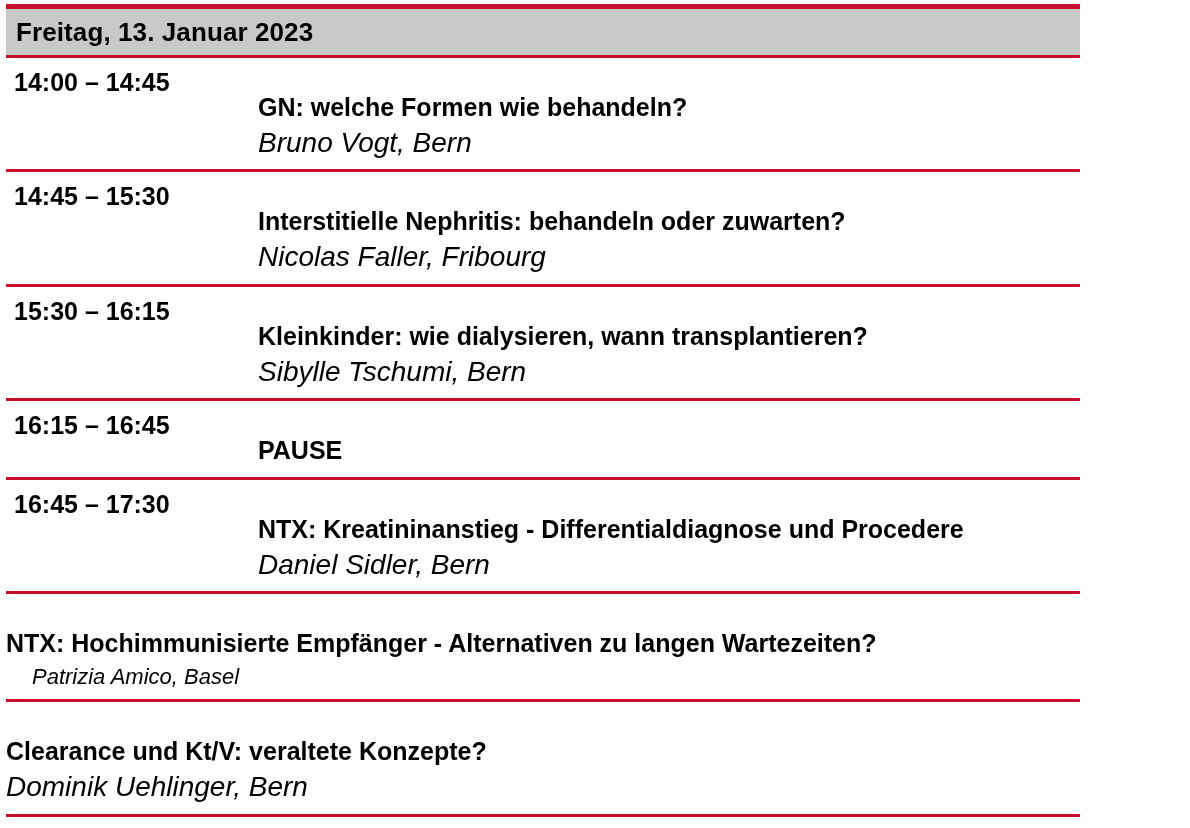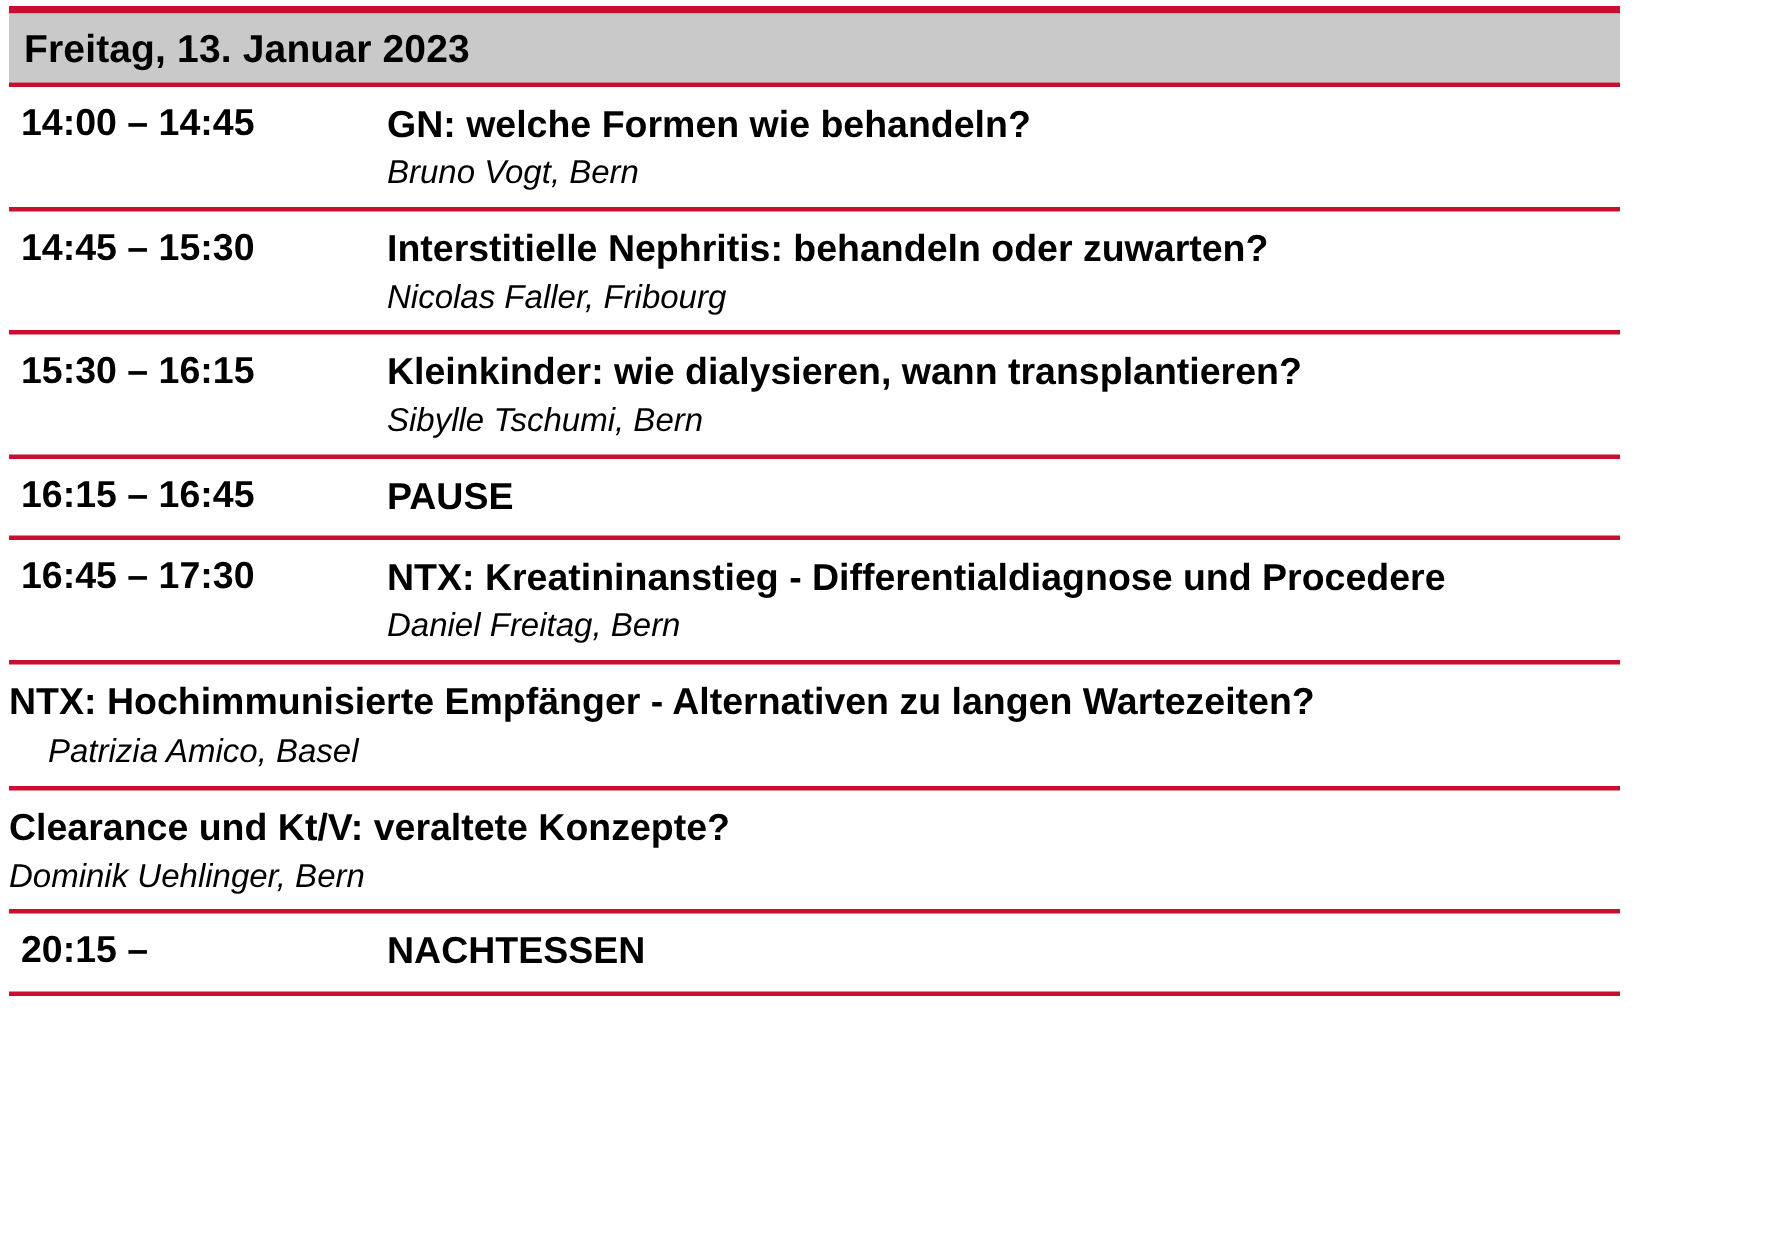--- a/index.html
+++ b/index.html
@@ -54,28 +54,29 @@
     font-size: 25px;
     font-weight: bold;
     padding-left: 8px;
     box-sizing: border-box;
     line-height: 1.25;
     white-space: nowrap;
   }
   .details {
     flex: 1 1 auto;
     padding-right: 8px;
+    margin-top: 24px;
   }
   .title {
     font-size: 25px;
     font-weight: bold;
     line-height: 1.28;
   }
   .speaker {
-    font-size: 22px;
+    font-size: 28px;
     font-style: italic;
     line-height: 1.3;
     margin-top: 2px;
   }
   .inline-speaker {
     font-size: 22px;
     font-style: italic;
     font-weight: normal;
     padding-left: 26px;
     white-space: nowrap;
@@ -136,21 +137,21 @@
       <div class="title">PAUSE</div>
     </div>
   </div>
 
   <div class="rule"></div>
 
   <div class="row">
     <div class="time">16:45 – 17:30</div>
     <div class="details">
       <div class="title">NTX: Kreatininanstieg - Differentialdiagnose und Procedere</div>
-      <div class="speaker">Daniel Freitag, Bern</div>
+      <div class="speaker">Daniel Sidler, Bern</div>
     </div>
   </div>
 
   <div class="rule"></div>
 
   <div class="row">
     <div class="details">
       <div class="title"><span>NTX: Hochimmunisierte Empfänger - Alternativen zu langen Wartezeiten?</span><span class="inline-speaker">Patrizia Amico, Basel</span></div>
     </div>
   </div>

